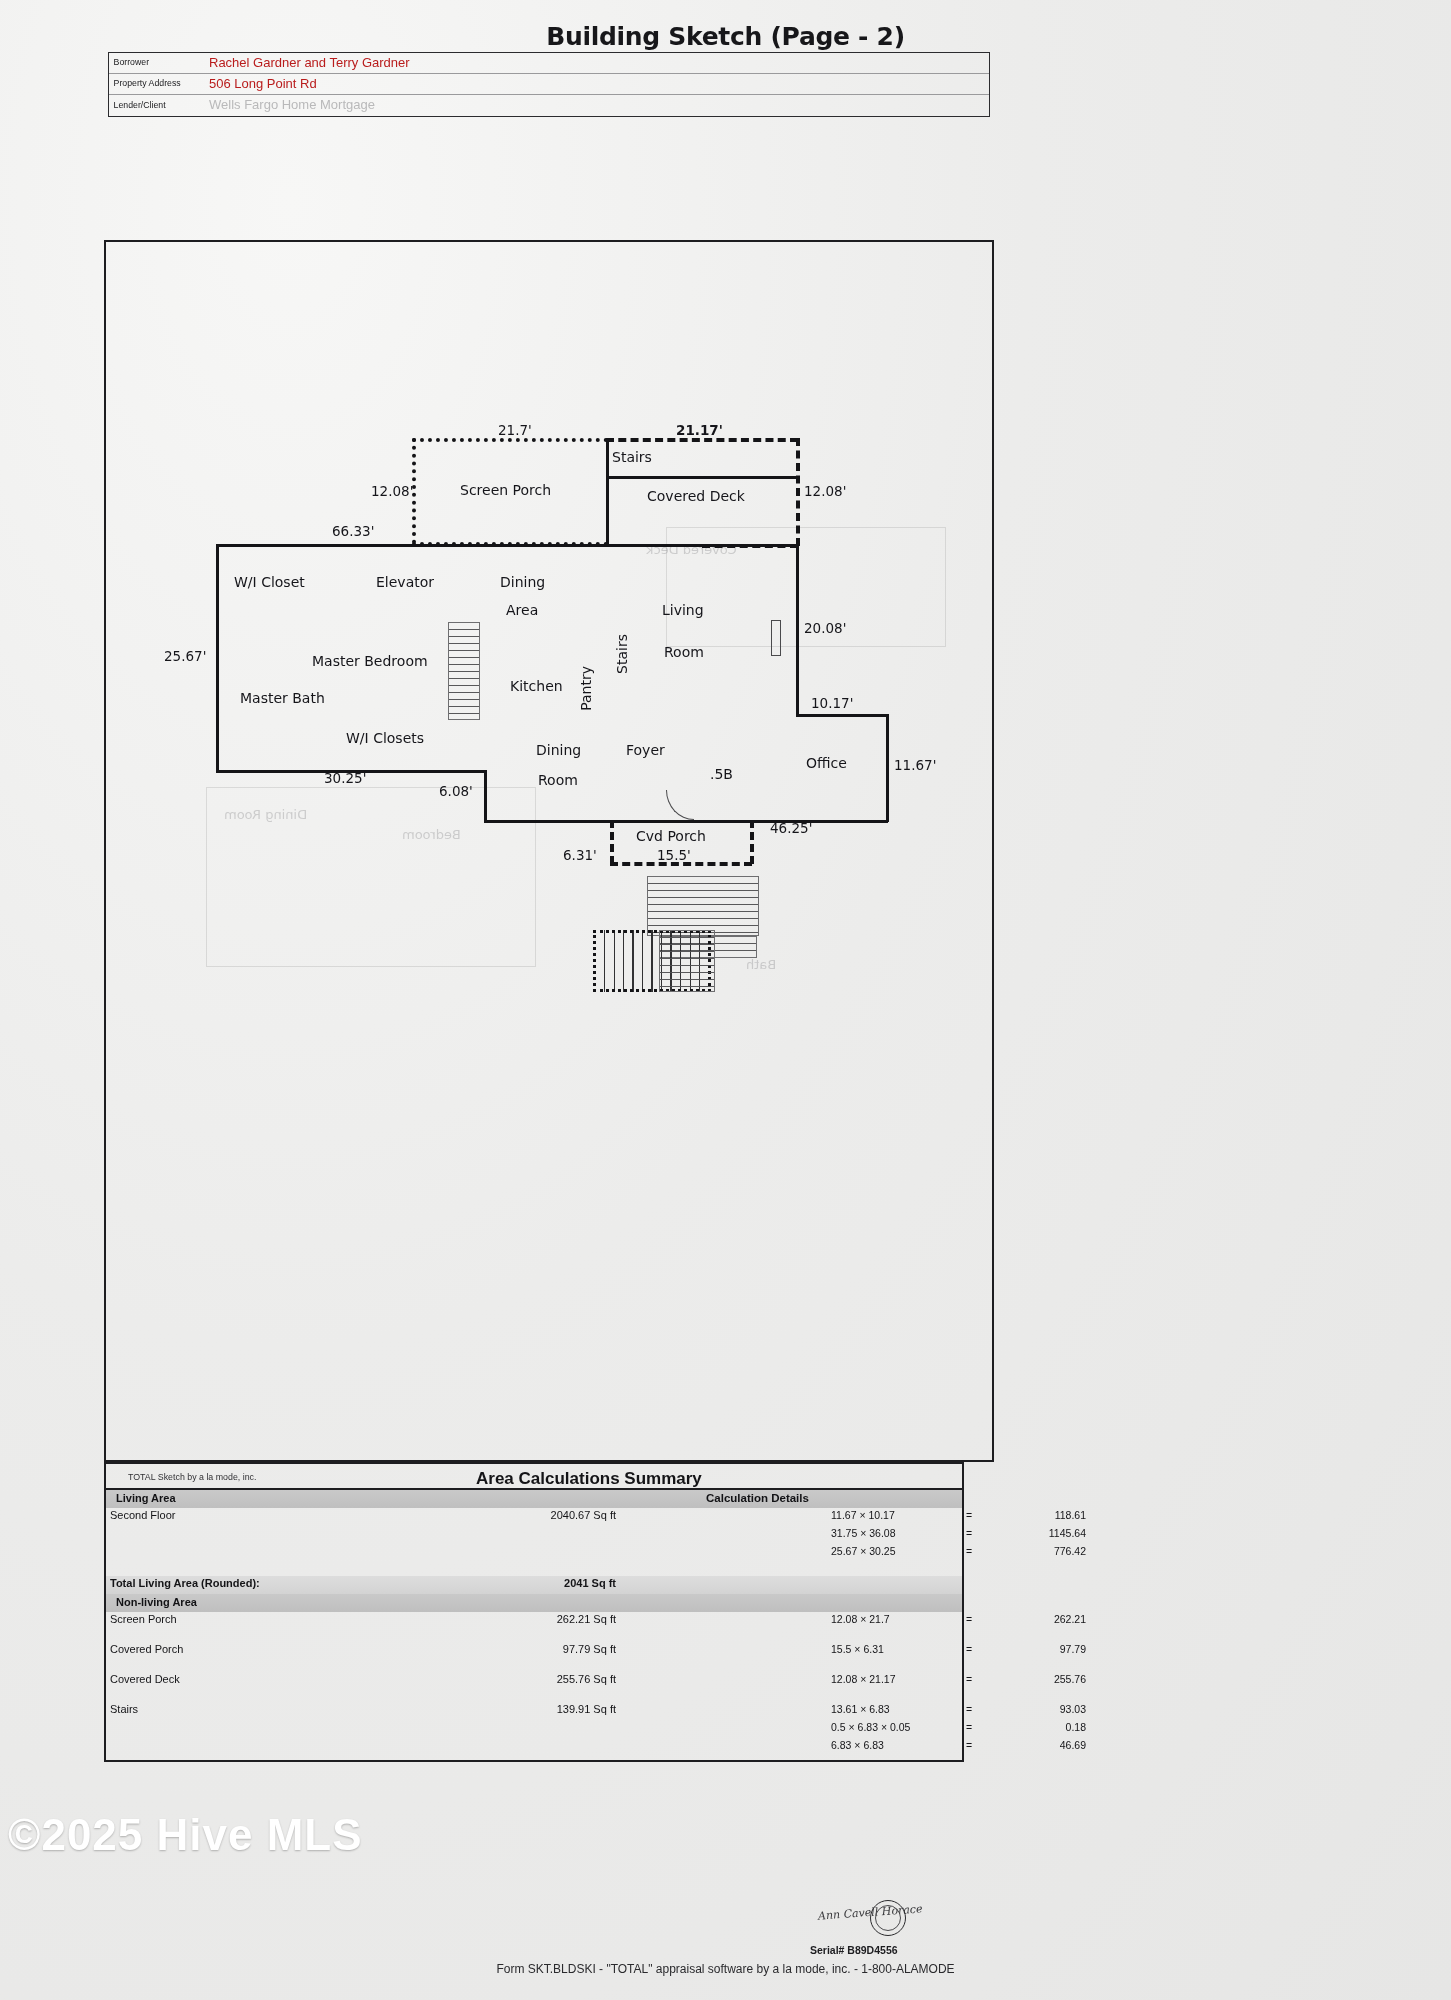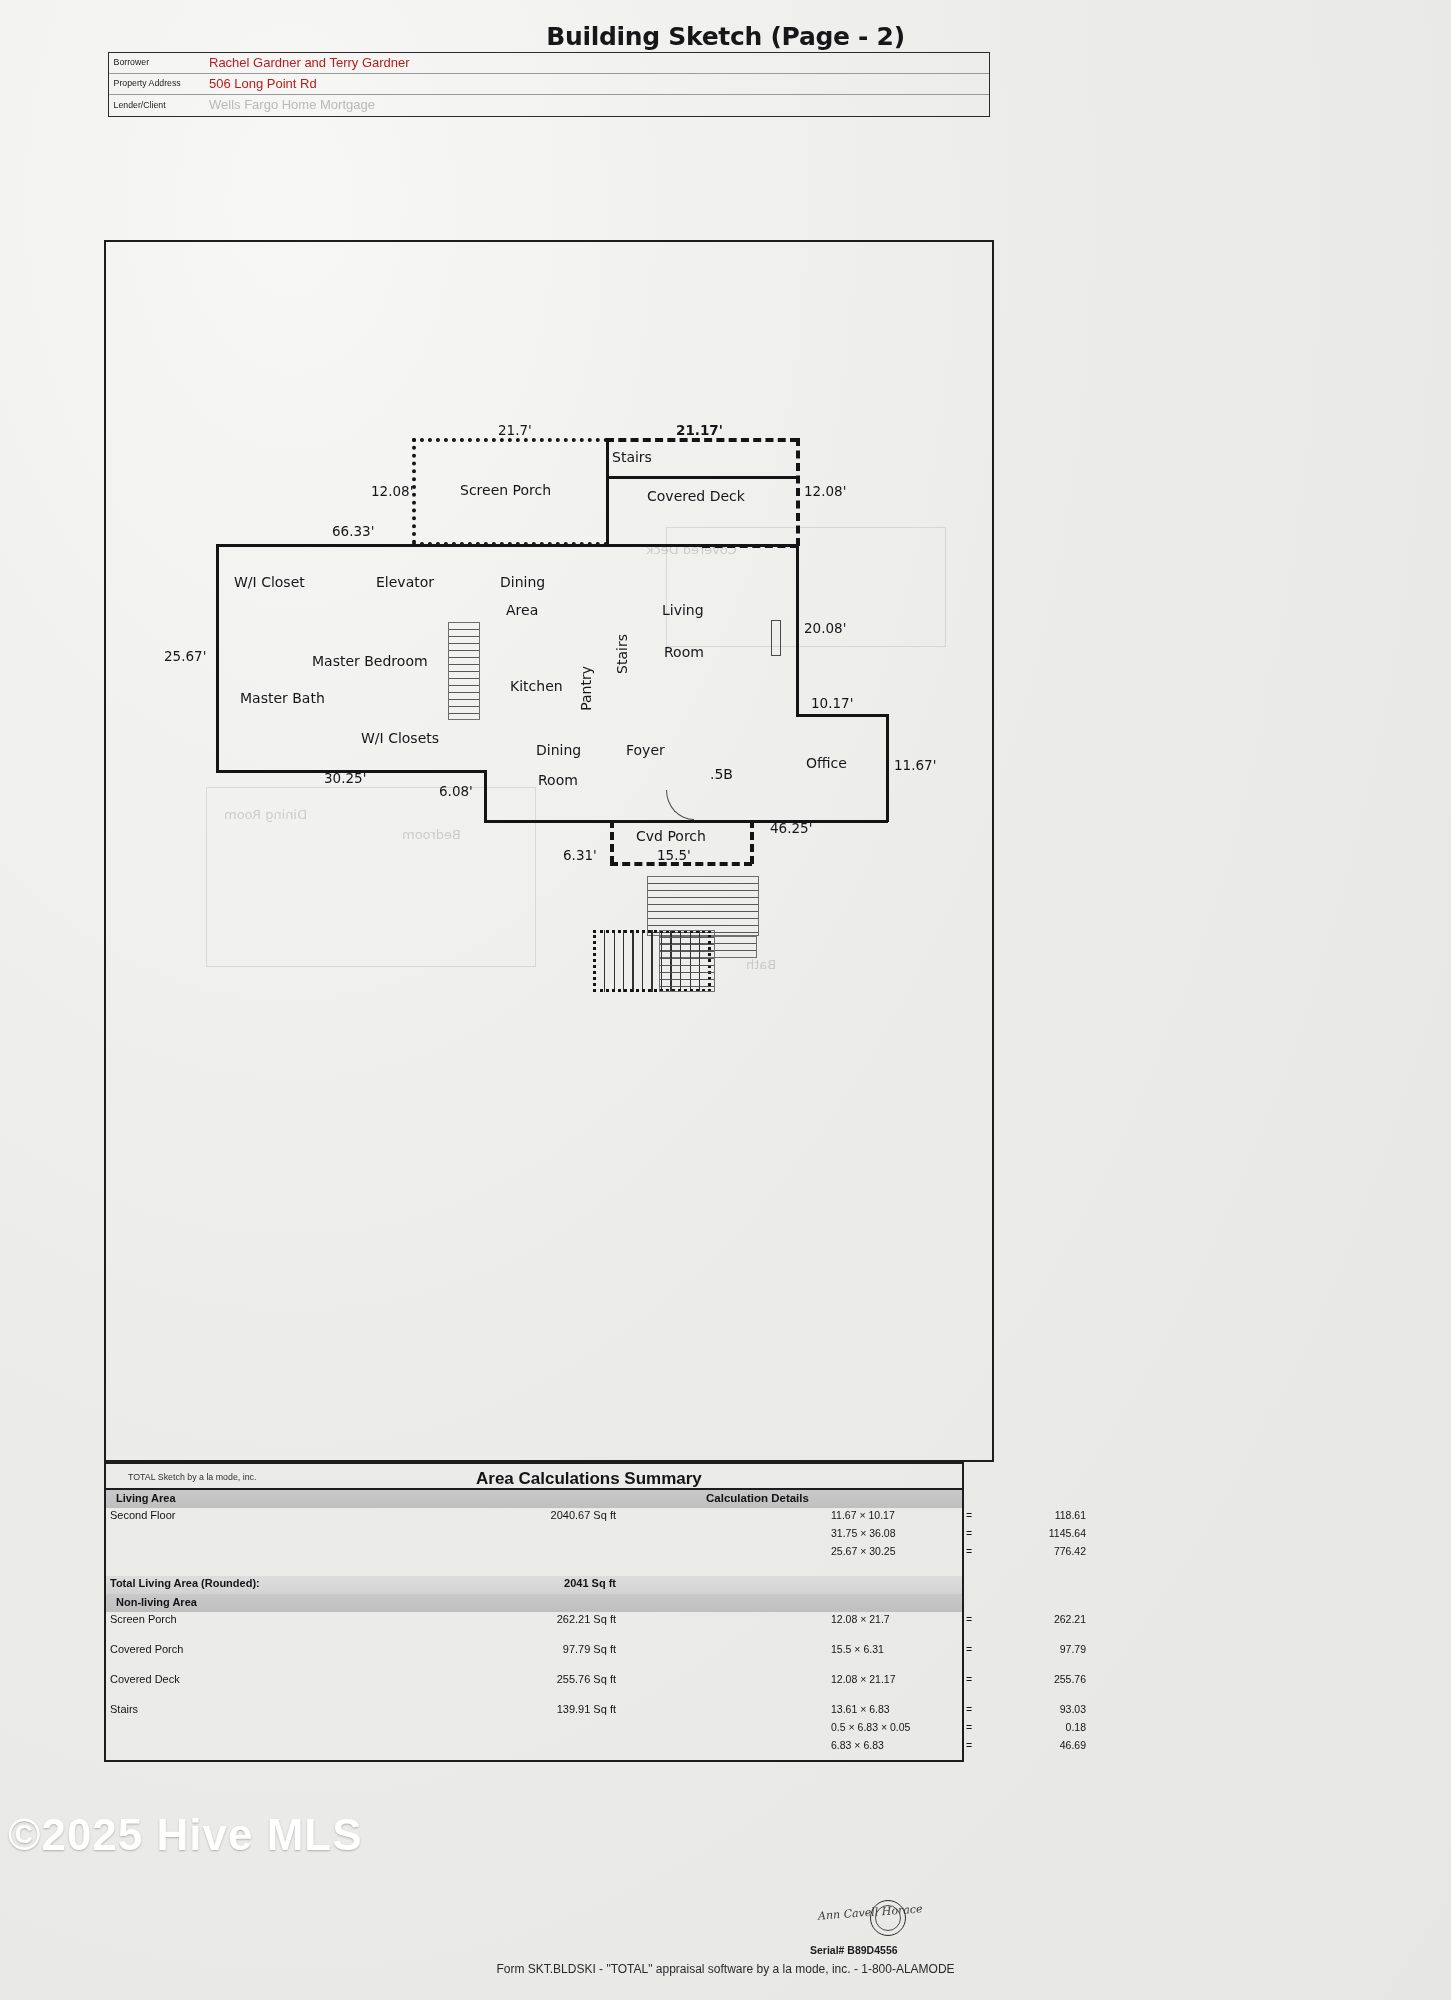--- a/index.html
+++ b/index.html
@@ -279,21 +279,21 @@
     <div class="rlabel" style="left:270px; top:332px;">Elevator</div>
     <div class="rlabel" style="left:394px; top:332px;">Dining</div>
     <div class="rlabel" style="left:400px; top:360px;">Area</div>
     <div class="rlabel" style="left:556px; top:360px;">Living</div>
     <div class="rlabel" style="left:558px; top:402px;">Room</div>
     <div class="rlabel" style="left:206px; top:411px;">Master Bedroom</div>
     <div class="rlabel" style="left:404px; top:436px;">Kitchen</div>
     <div class="rlabel vert" style="left:472px; top:424px;">Pantry</div>
     <div class="rlabel vert" style="left:508px; top:392px;">Stairs</div>
     <div class="rlabel" style="left:134px; top:448px;">Master Bath</div>
-    <div class="rlabel" style="left:240px; top:488px;margin-left:15px;">W/I Closets</div>
+    <div class="rlabel" style="left:240px; top:488px;">W/I Closets</div>
     <div class="rlabel" style="left:430px; top:500px;">Dining</div>
     <div class="rlabel" style="left:432px; top:530px;">Room</div>
     <div class="rlabel" style="left:520px; top:500px;">Foyer</div>
     <div class="rlabel" style="left:604px; top:524px;">.5B</div>
     <div class="rlabel" style="left:700px; top:513px;">Office</div>
 
     <div class="stair-block horiz-lines" style="left:342px; top:380px; width:32px; height:98px;"></div>
 
     <div class="win" style="left:665px; top:378px; width:10px; height:36px;"></div>
 

